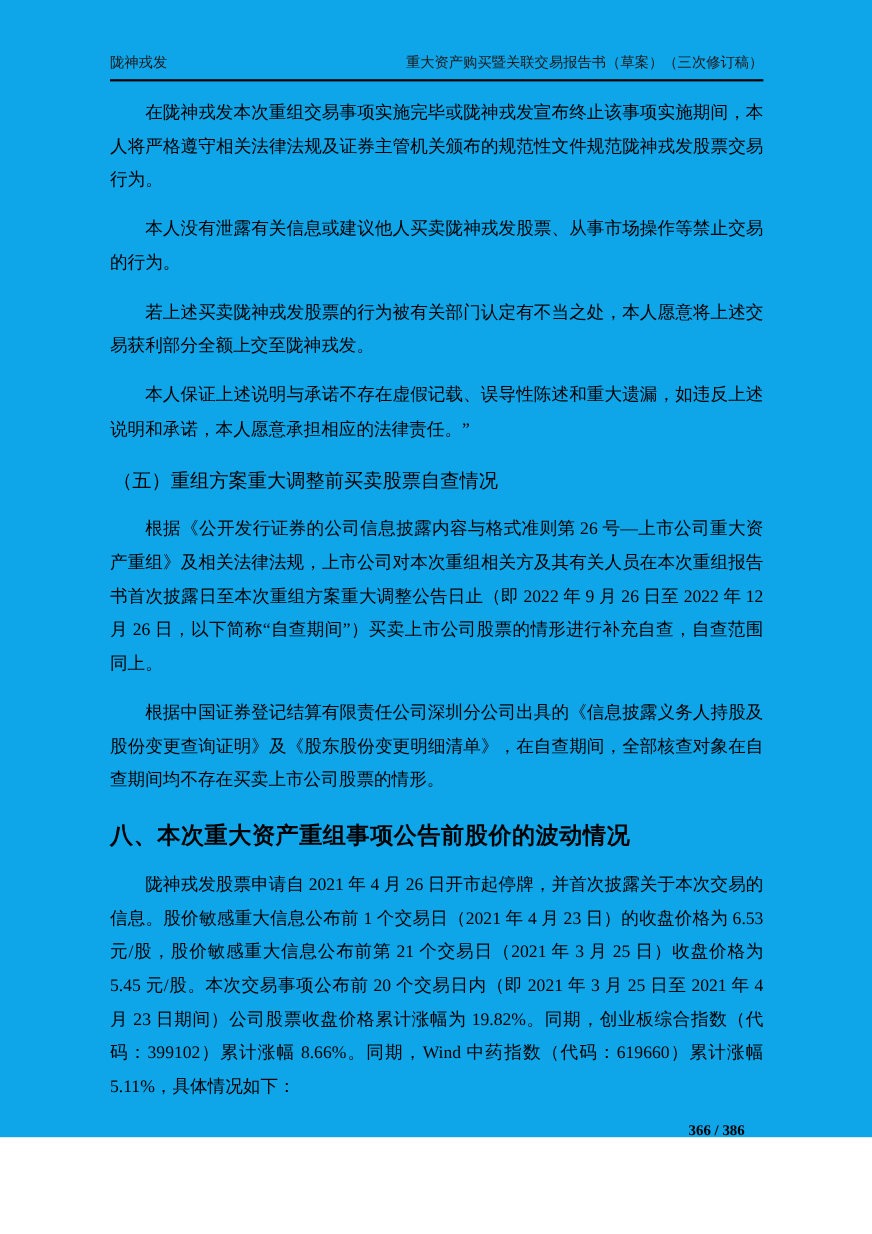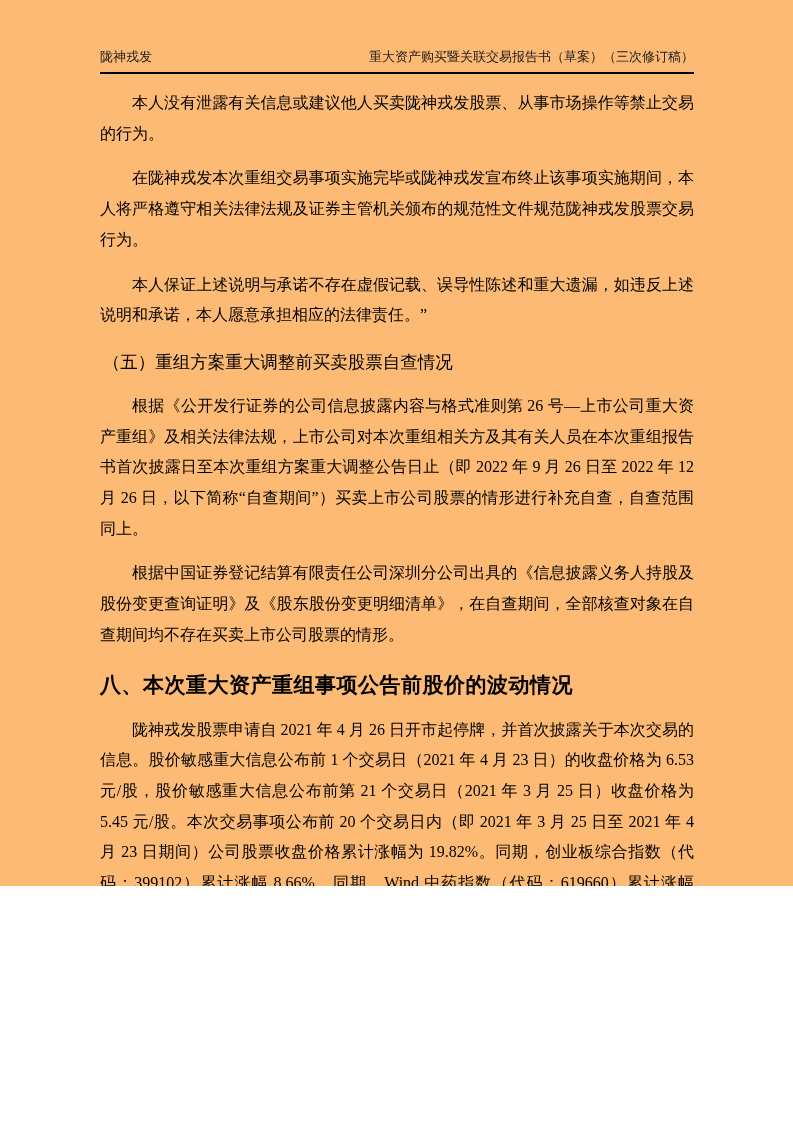--- a/index.html
+++ b/index.html
@@ -1,22 +1,22 @@
 <!DOCTYPE html>
 <html><head>
 <meta charset="utf-8">
 <style>
   * { box-sizing: border-box; }
   html, body { margin: 0; padding: 0; background: #ffffff; }
   .page {
     position: relative;
     width: 793px;
-    height: 886px;
+    height: 1034px;
     margin: 0 auto;
-    background: #fdba74;
+    background: #0ea5e9;
     color: #000000;
     font-family: "Liberation Serif", "DejaVu Serif", serif;
     padding: 48px 99px 0 100px;
     overflow: hidden;
   }
   .page-header {
     display: flex;
     justify-content: space-between;
     align-items: flex-end;
     font-size: 13px;
@@ -71,24 +71,25 @@
 
 <div class="page">
 
   <header class="page-header">
     <span class="hdr-left">陇神戎发</span>
     <span class="hdr-right">重大资产购买暨关联交易报告书（草案）（三次修订稿）</span>
   </header>
 
   <main class="doc-body">
 
+    <p class="para">在陇神戎发本次重组交易事项实施完毕或陇神戎发宣布终止该事项实施期间，本人将严格遵守相关法律法规及证券主管机关颁布的规范性文件规范陇神戎发股票交易行为。</p>
+
     <p class="para">本人没有泄露有关信息或建议他人买卖陇神戎发股票、从事市场操作等禁止交易的行为。</p>
 
-    <p class="para">在陇神戎发本次重组交易事项实施完毕或陇神戎发宣布终止该事项实施期间，本人将严格遵守相关法律法规及证券主管机关颁布的规范性文件规范陇神戎发股票交易行为。</p>
-
+    <p class="para">若上述买卖陇神戎发股票的行为被有关部门认定有不当之处，本人愿意将上述交易获利部分全额上交至陇神戎发。</p>
 
     <p class="para">本人保证上述说明与承诺不存在虚假记载、误导性陈述和重大遗漏，如违反上述说明和承诺，本人愿意承担相应的法律责任。”</p>
 
     <h2 class="h-sub">（五）重组方案重大调整前买卖股票自查情况</h2>
 
     <p class="para emphasis">根据《公开发行证券的公司信息披露内容与格式准则第 26 号—上市公司重大资产重组》及相关法律法规，上市公司对本次重组相关方及其有关人员在本次重组报告书首次披露日至本次重组方案重大调整公告日止（即 2022 年 9 月 26 日至 2022 年 12 月 26 日，以下简称“自查期间”）买卖上市公司股票的情形进行补充自查，自查范围同上。</p>
 
     <p class="para emphasis">根据中国证券登记结算有限责任公司深圳分公司出具的《信息披露义务人持股及股份变更查询证明》及《股东股份变更明细清单》，在自查期间，全部核查对象在自查期间均不存在买卖上市公司股票的情形。</p>
 
     <h1 class="h-main">八、本次重大资产重组事项公告前股价的波动情况</h1>

